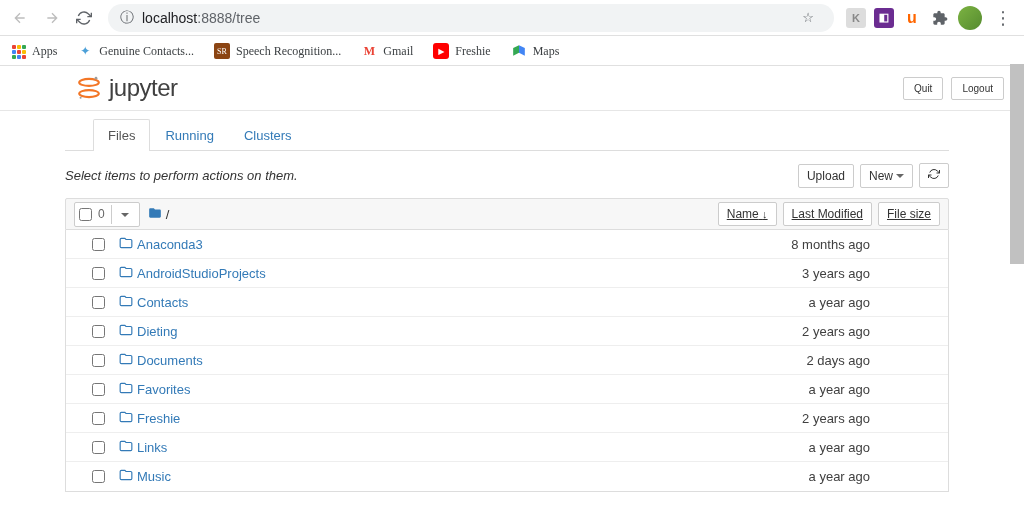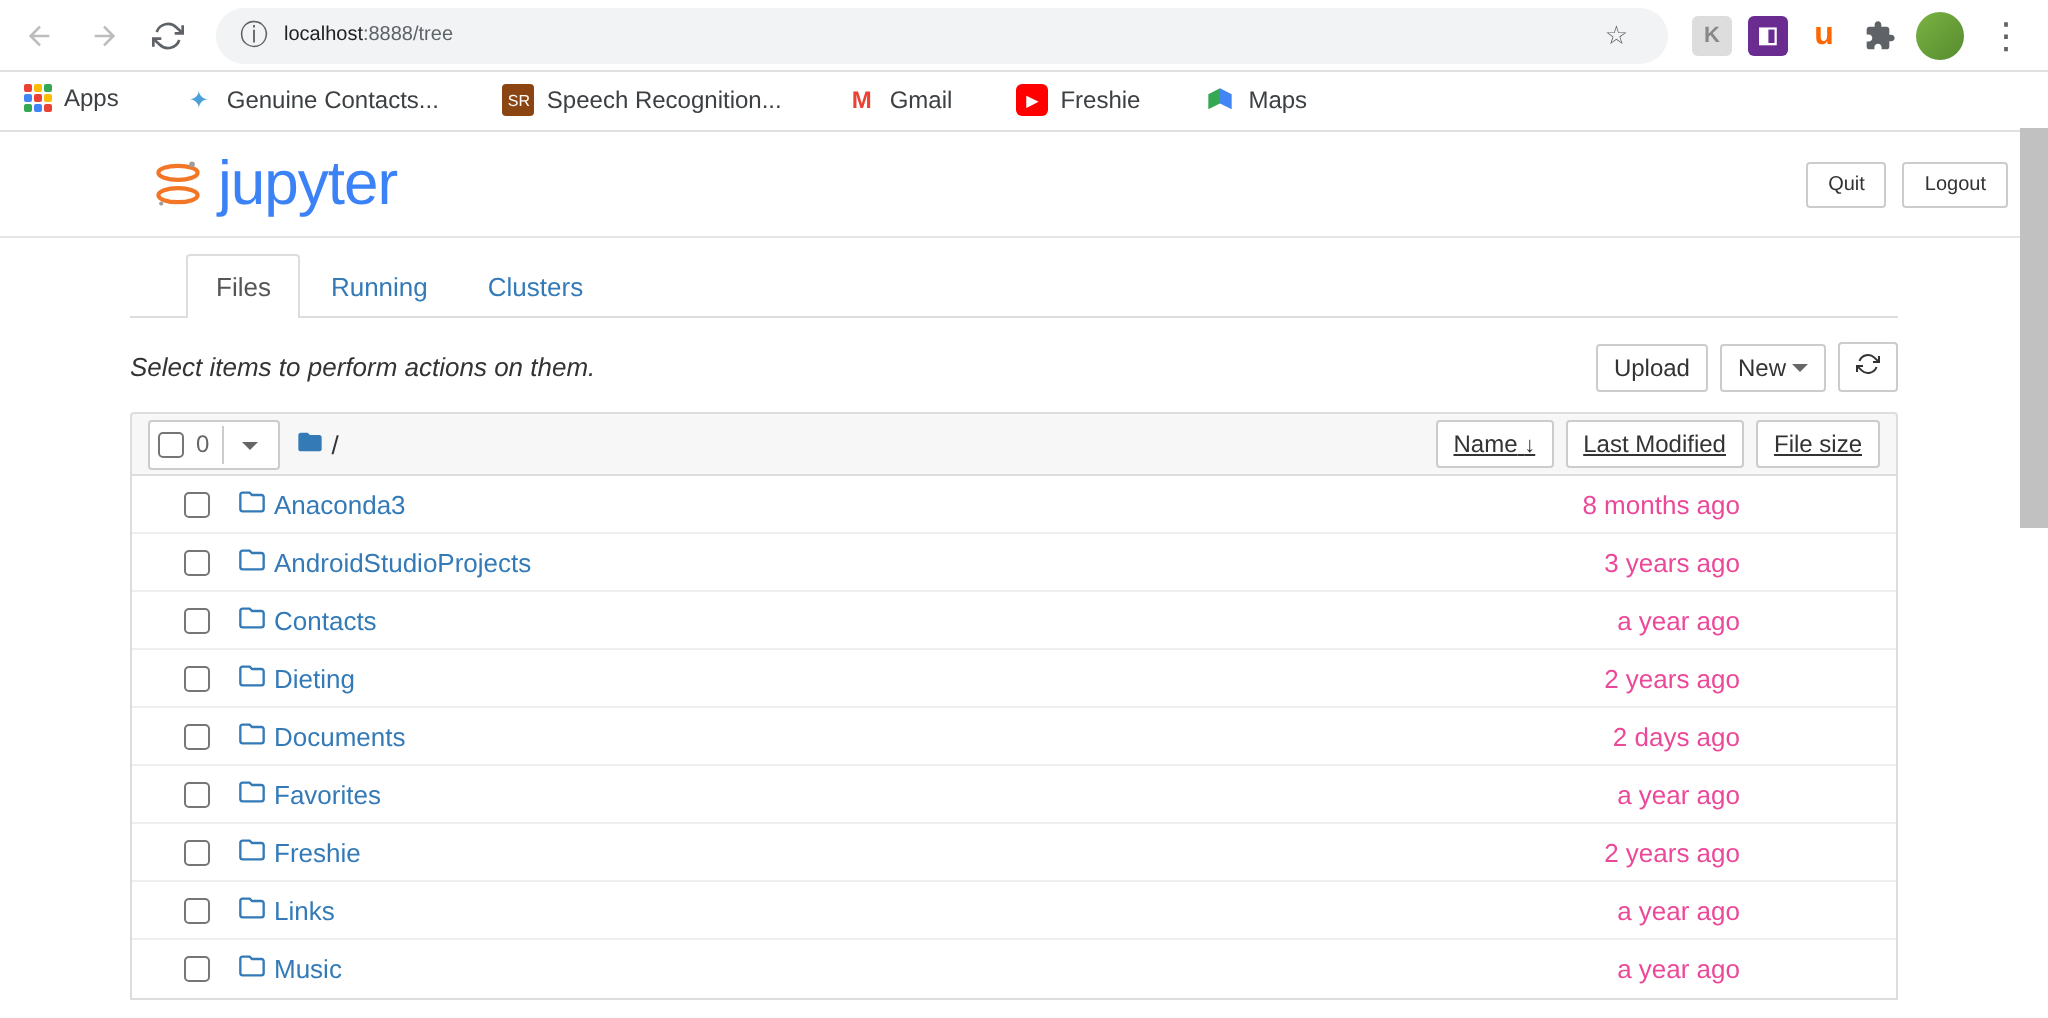--- a/index.html
+++ b/index.html
@@ -4,48 +4,48 @@
 <style>
 * { box-sizing: border-box; margin: 0; padding: 0; }
 body { font-family: "Helvetica Neue", Helvetica, Arial, sans-serif; font-size: 13px; color: #333; background: #fff; }
 
 
 .browser-bar { display: flex; align-items: center; padding: 4px 8px; gap: 8px; border-bottom: 1px solid #e0e0e0; height: 36px; }
 .nav-btn { width: 24px; height: 24px; display: flex; align-items: center; justify-content: center; color: #5f6368; cursor: pointer; border-radius: 50%; }
 .nav-btn.disabled { color: #bdbdbd; }
 .url-bar { flex: 1; display: flex; align-items: center; background: #f1f3f4; border-radius: 14px; padding: 4px 12px; height: 28px; margin: 0 4px; }
 .url-bar .info-icon { color: #5f6368; margin-right: 8px; font-size: 14px; }
-.url-text { color: #202124; font-size: 10px; }
+.url-text { color: #202124; font-size: 14px; }
 .url-text .host { color: #202124; }
 .url-text .path { color: #5f6368; }
 .star-btn { color: #5f6368; margin-left: auto; padding: 0 8px; }
 .ext-icons { display: flex; gap: 8px; align-items: center; }
 .ext-icon { width: 20px; height: 20px; display: flex; align-items: center; justify-content: center; border-radius: 3px; font-size: 11px; font-weight: bold; }
 .ext-k { background: #ddd; color: #888; }
 .ext-o { background: #6b2c91; color: #fff; }
 .ext-u { color: #ff6600; font-size: 16px; }
 .ext-puzzle { color: #5f6368; }
 .avatar { width: 24px; height: 24px; border-radius: 50%; background: linear-gradient(135deg, #7cb342, #558b2f); }
 .menu-dots { color: #5f6368; font-size: 18px; padding: 0 4px; }
 
 
-.bookmarks-bar { display: flex; align-items: flex-start; padding: 6px 12px; gap: 32px; border-bottom: 1px solid #e0e0e0; height: 30px; font-size: 12px; }
+.bookmarks-bar { display: flex; align-items: flex-end; padding: 6px 12px; gap: 20px; border-bottom: 1px solid #e0e0e0; height: 30px; font-size: 12px; font-family: Liberation Serif, serif; }
 .bookmark-item { display: flex; align-items: center; gap: 6px; color: #3c4043; cursor: pointer; }
 .bm-icon { width: 16px; height: 16px; display: flex; align-items: center; justify-content: center; font-size: 12px; }
 .apps-icon { display: grid; grid-template-columns: repeat(3, 4px); grid-template-rows: repeat(3, 4px); gap: 1px; }
 .apps-icon span { background: #ea4335; border-radius: 1px; }
 .apps-icon span:nth-child(2), .apps-icon span:nth-child(6) { background: #fbbc04; }
 .apps-icon span:nth-child(3), .apps-icon span:nth-child(7) { background: #34a853; }
 .apps-icon span:nth-child(4), .apps-icon span:nth-child(8) { background: #4285f4; }
 
 
 .jupyter-header { display: flex; align-items: center; justify-content: space-between; padding: 8px 20px 8px 75px; border-bottom: 1px solid #e6e6e6; }
 .jupyter-logo { display: flex; align-items: center; gap: 6px; }
 .logo-svg { width: 28px; height: 28px; }
-.logo-text { font-size: 31px; color: #3b82f6; font-weight: 400; letter-spacing: -0.5px; }
+.logo-text { font-size: 24px; color: #404040; font-weight: 400; letter-spacing: -0.5px; }
 .header-btns { display: flex; gap: 8px; }
 .btn { padding: 5px 10px; border: 1px solid #ccc; background: #fff; border-radius: 2px; font-size: 10px; color: #333; cursor: pointer; }
 
 
 .content { padding: 0 75px 20px 65px; }
 
 
 .tabs { display: flex; border-bottom: 1px solid #ddd; margin-top: 8px; padding-left: 28px; }
 .tab { padding: 8px 14px; color: #337ab7; cursor: pointer; font-size: 13px; border: 1px solid transparent; border-bottom: none; margin-bottom: -1px; }
 .tab.active { color: #555; background: #fff; border-color: #ddd; border-radius: 2px 2px 0 0; }
@@ -67,21 +67,21 @@
 .folder-home { color: #337ab7; }
 .list-header-right { margin-left: auto; display: flex; gap: 6px; text-decoration: underline; }
 
 
 .file-list { border: 1px solid #ddd; border-top: none; }
 .file-row { display: flex; align-items: center; padding: 6px 8px; border-bottom: 1px solid #eee; height: 29px; }
 .file-row:last-child { border-bottom: none; }
 .file-row input[type="checkbox"] { margin-right: 8px; margin-left: 18px; }
 .file-icon { color: #337ab7; margin-right: 4px; margin-left: 6px; }
 .file-name { color: #337ab7; cursor: pointer; font-size: 13px; }
-.file-modified { margin-left: auto; color: #ec4899; font-size: 13px; padding-right: 70px; }
+.file-modified { margin-left: auto; color: #404040; font-size: 13px; padding-right: 70px; }
 
 .caret-down { display: inline-block; width: 0; height: 0; border-left: 4px solid transparent; border-right: 4px solid transparent; border-top: 4px solid #666; vertical-align: middle; margin-left: 3px; }
 .arrow-down { font-size: 11px; }
 
 
 .scrollbar { position: fixed; right: 0; top: 64px; width: 14px; height: 200px; background: #c1c1c1; border-radius: 0; }
 </style>
 </head>
 <body>
 

